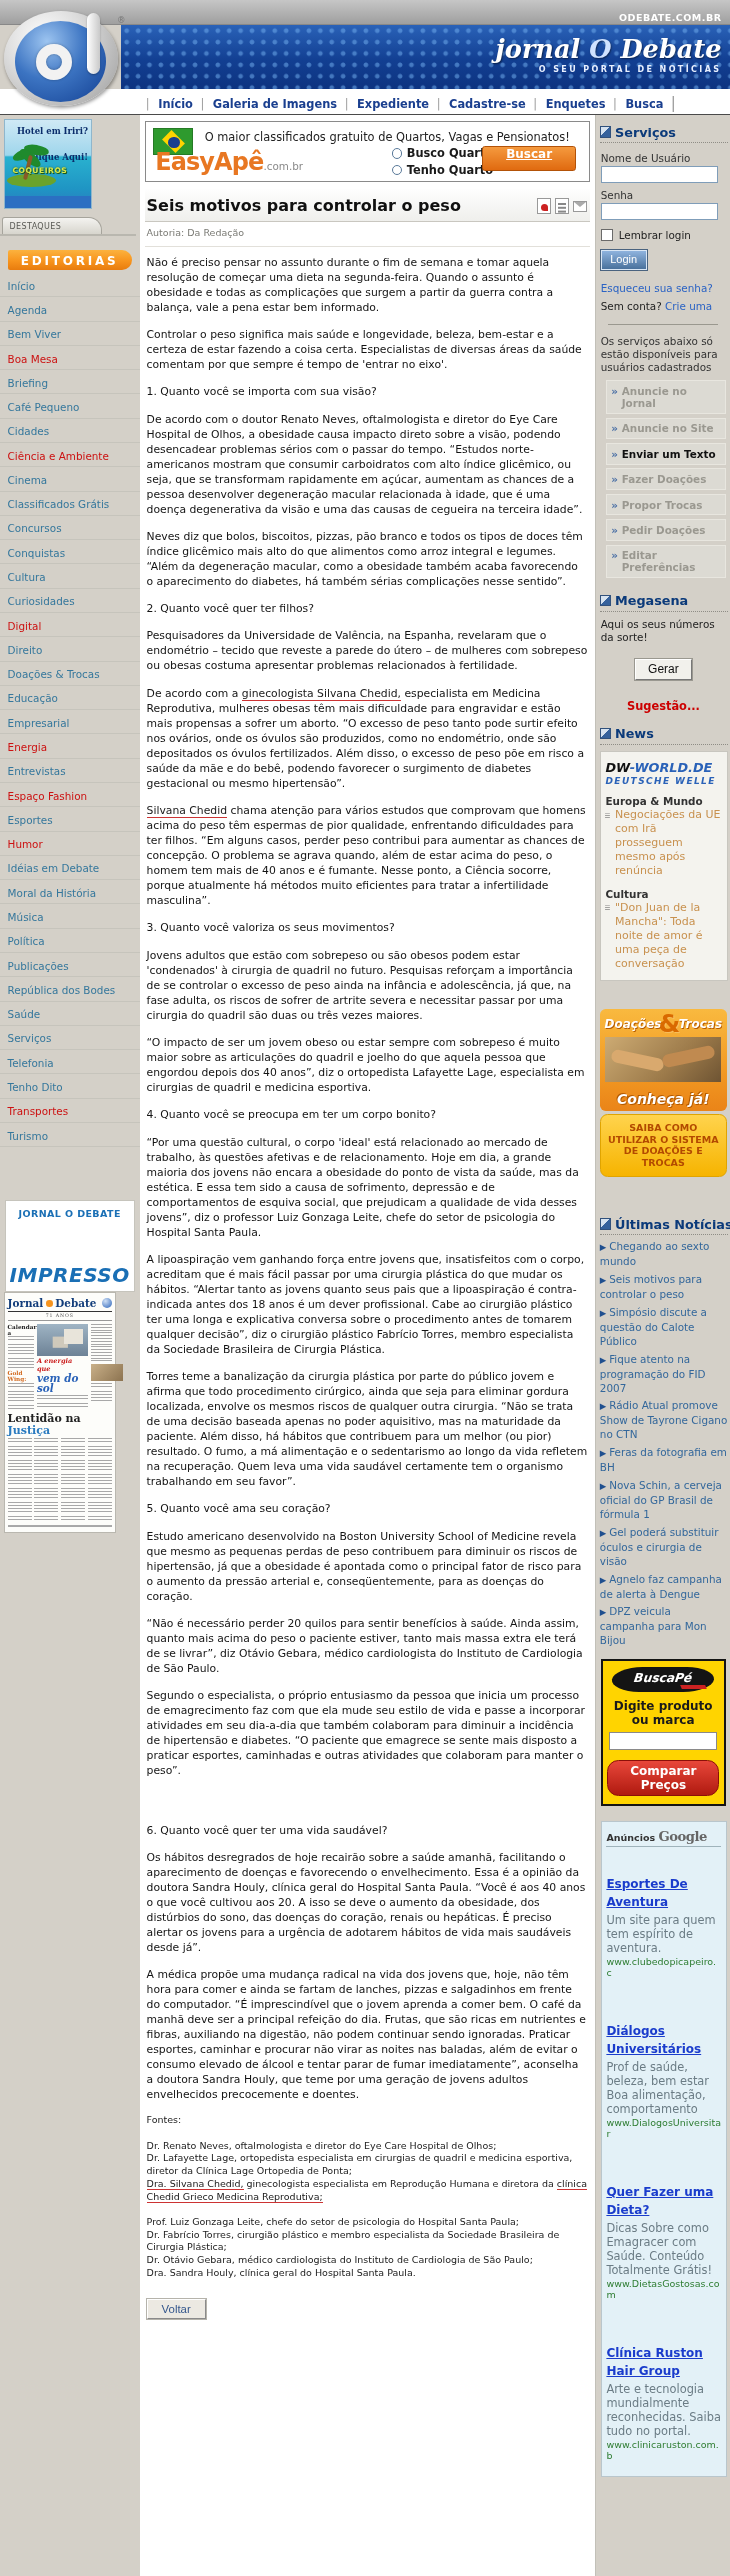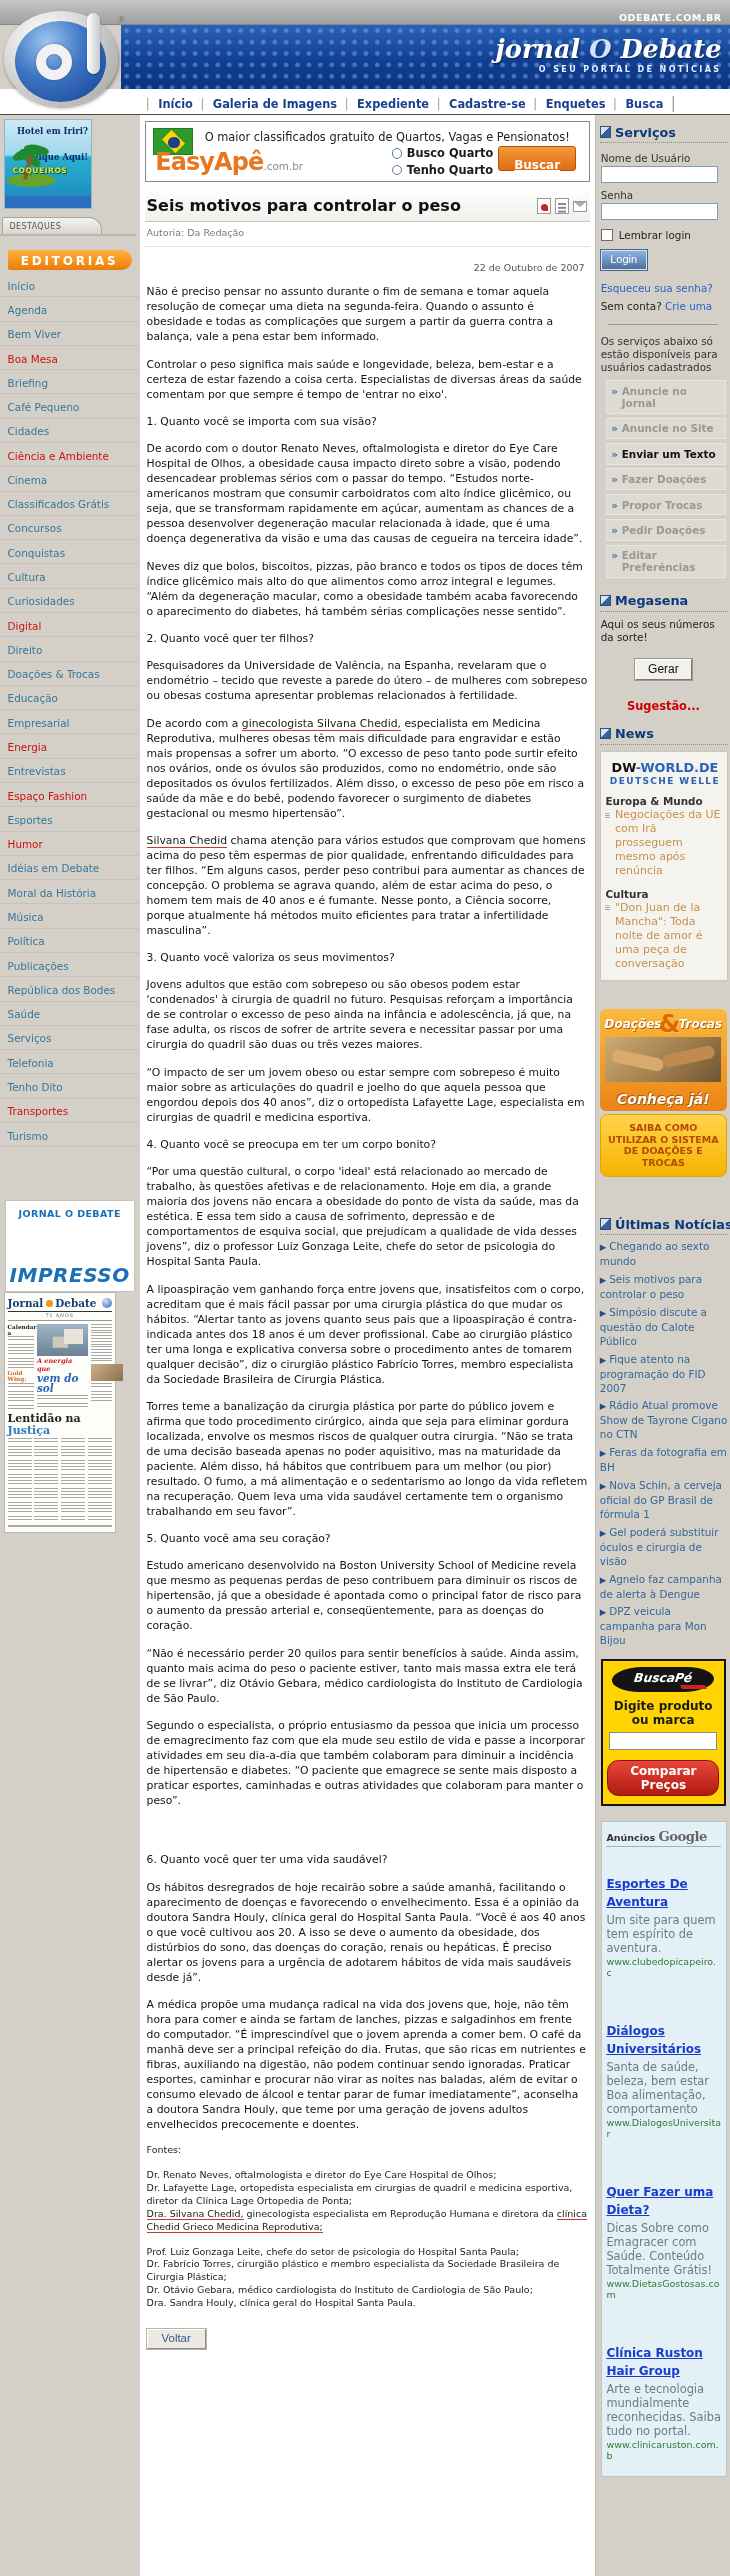--- a/index.html
+++ b/index.html
@@ -108,23 +108,23 @@
   .easyape { border:0.9px solid #8a8a8a; background:#fff; height:61px; position:relative; margin-top:2px; }
   .flag { position:absolute; left:7.6px; top:6.6px; width:40px; height:26.5px; background:#2e9a2e; border:0.9px solid #267a26; }
   .flag::before { content:""; position:absolute; left:9.5px; top:2.8px; width:19px; height:19px; background:#ffd400; transform:rotate(45deg) scale(1,.7); }
   .flag::after { content:""; position:absolute; left:14px; top:7.6px; width:11.4px; height:11.4px; border-radius:50%; background:#1a3f8f; }
   .easyape .tag { position:absolute; left:59px; top:8.5px; font-size:11.4px; color:#222; }
   .easyape .eb { position:absolute; left:9.5px; top:26.5px; font-size:24px; font-weight:bold; color:#e87722; letter-spacing:-0.9px; }
   .easyape .tld { font-size:10.4px; color:#8a8a8a; font-weight:normal; letter-spacing:0; }
   .easyape .opts { position:absolute; left:246px; top:24.6px; font-size:11.4px; font-weight:bold; color:#1a1a1a; }
   .easyape .opt { display:flex; align-items:center; gap:4.7px; margin-bottom:2.8px; cursor:pointer; }
   .radio { width:10.4px; height:10.4px; border:0.9px solid #5a7a9a; border-radius:50%; background:#fff; flex:none; }
-  .buscar { position:absolute; right:13.2px; top:24.6px; width:78px; height:24.6px; text-align:center;
+  .buscar { position:absolute; right:13.2px; top:24.6px; width:94px; height:24.6px; text-align:center;
             background:linear-gradient(#f59a3e,#e06a10); border:0.9px solid #b35208; border-radius:2.8px;
-            color:#fff; font-weight:bold; font-size:12px; padding-top:11px; text-decoration:underline; cursor:pointer; }
+            color:#fff; font-weight:bold; font-size:12px; padding-top:0; text-decoration:underline; cursor:pointer; }
 
   .title-row { margin-top:7.6px; background:linear-gradient(#fefefe,#efefec); border-bottom:0.9px solid #c9c7c0; padding:6.6px 3.8px 5.7px 1.9px; display:flex; }
   .title-row h1 { font-size:16px; color:#101010; font-weight:bold; flex:1; }
   .ticons { display:flex; gap:3.8px; align-items:flex-start; padding-top:1.9px; }
   .doc-ic { width:14px; height:16px; background:#fff; border:0.9px solid #999; position:relative; cursor:pointer; }
   .doc-ic.pdf::after { content:""; position:absolute; left:2.8px; top:4.7px; width:7.6px; height:7.6px; background:#cc2222; border-radius:50% 50% 0 50%; }
   .doc-ic.prt::after { content:""; position:absolute; left:1.9px; top:3.8px; width:8.5px; height:1.9px; background:#888; box-shadow:0 3.8px 0 #888, 0 7.6px 0 #888; }
   .doc-ic.eml { height:11.4px; margin-top:2.8px; }
   .doc-ic.eml::after { content:""; position:absolute; left:0; top:0; border-left:6.6px solid rgba(0,0,0,0); border-right:6.6px solid rgba(0,0,0,0); border-top:5.7px solid #aaa; }
 
@@ -162,21 +162,21 @@
   .svc-btn .arr { color:#4a6fa5; }
   .svc-btn .lbl.disabled { color:#9a9890; }
   .svc-btn .lbl.enabled { color:#111; }
 
   .mega-txt { font-size:10.4px; color:#222; line-height:13.2px; }
   .gerar { display:block; margin:15px auto 3.8px; padding:1.9px 12.3px 2.8px; font-size:12px; color:#111;
            background:#f2f1ec; border:0.9px solid; border-color:#fff #777 #777 #fff; outline:0.9px solid #9a9890; cursor:pointer; }
   .sugestao { color:#cc0000; font-weight:bold; font-size:11.4px; text-align:center; margin:19px 0 13.2px; cursor:pointer; }
 
   .news-panel { border:0.9px solid #c8c6bf; background:#f4f3ee; padding:7.6px 2.8px 9.5px 4.7px; margin:6.6px 1.9px 0 3.8px; }
-  .dw { text-align:center; }
+  .dw { text-align:left;font-style:italic; }
   .dw .a { color:#111; font-weight:bold; font-size:12.8px; }
   .dw .b { color:#2a62b8; font-weight:bold; font-size:12.8px; }
   .dw .c { color:#2a62b8; font-weight:bold; font-size:9px; letter-spacing:1.4px; margin-top:0.9px; }
   .news-cat { font-weight:bold; font-size:10.4px; color:#333; margin:9.5px 0 0.9px; }
   .news-link { display:block; font-size:11px; line-height:14px; color:#c8914f; text-decoration:none; margin-left:9.5px; position:relative; cursor:pointer; }
   .news-link::before { content:"\2630"; position:absolute; left:-10.4px; top:0.9px; font-size:6.6px; color:#8a8a8a; }
 
   .dt-banner { width:127px; margin:28px 1.9px 0 3.8px; border-radius:5.7px; overflow:hidden;
                background:linear-gradient(180deg,#f9b93f 0%,#f29a23 60%,#ea8418 100%); position:relative; height:102px; }
   .dt-top { position:relative; padding:5.7px 5.7px 0; height:24.6px; }
@@ -405,21 +405,20 @@
       <div class="title-row">
         <h1>Seis motivos para controlar o peso</h1>
         <span class="ticons">
           <span class="doc-ic pdf"></span>
           <span class="doc-ic prt"></span>
           <span class="doc-ic eml"></span>
         </span>
       </div>
 
       <div class="author-row">Autoria: Da Redação</div>
-      <div class="date-row">22 de Outubro de 2007</div>
 
       <div class="body-txt">
         <p>Não é preciso pensar no assunto durante o fim de semana e tomar aquela resolução de começar uma dieta na segunda-feira. Quando o assunto é obesidade e todas as complicações que surgem a partir da guerra contra a balança, vale a pena estar bem informado.</p>
         <p>Controlar o peso significa mais saúde e longevidade, beleza, bem-estar e a certeza de estar fazendo a coisa certa. Especialistas de diversas áreas da saúde comentam por que sempre é tempo de 'entrar no eixo'.</p>
         <p>1. Quanto você se importa com sua visão?</p>
         <p>De acordo com o doutor Renato Neves, oftalmologista e diretor do Eye Care Hospital de Olhos, a obesidade causa impacto direto sobre a visão, podendo desencadear problemas sérios com o passar do tempo. “Estudos norte-americanos mostram que consumir carboidratos com alto índice glicêmico, ou seja, que se transformam rapidamente em açúcar, aumentam as chances de a pessoa desenvolver degeneração macular relacionada à idade, que é uma doença degenerativa da visão e uma das causas de cegueira na terceira idade”.</p>
         <p>Neves diz que bolos, biscoitos, pizzas, pão branco e todos os tipos de doces têm índice glicêmico mais alto do que alimentos como arroz integral e legumes. “Além da degeneração macular, como a obesidade também acaba favorecendo o aparecimento do diabetes, há também sérias complicações nesse sentido”.</p>
         <p>2. Quanto você quer ter filhos?</p>
         <p>Pesquisadores da Universidade de Valência, na Espanha, revelaram que o endométrio – tecido que reveste a parede do útero – de mulheres com sobrepeso ou obesas costuma apresentar problemas relacionados à fertilidade.</p>
         <p><span>De acordo com a </span><a class="rlink">ginecologista Silvana Chedid,</a><span> especialista em Medicina Reprodutiva, mulheres obesas têm mais dificuldade para engravidar e estão mais propensas a sofrer um aborto. “O excesso de peso tanto pode surtir efeito nos ovários, onde os óvulos são produzidos, como no endométrio, onde são depositados os óvulos fertilizados. Além disso, o excesso de peso põe em risco a saúde da mãe e do bebê, podendo favorecer o surgimento de diabetes gestacional ou mesmo hipertensão”.</span></p>
@@ -587,21 +586,21 @@
         <div>
 
             <div class="gad">
               <a class="t">Esportes De Aventura</a>
               <div class="b">Um site para quem tem espírito de aventura.</div>
               <div class="u">www.clubedopicapeiro.c</div>
             </div>
 
             <div class="gad">
               <a class="t">Diálogos Universitários</a>
-              <div class="b">Santa de saúde, beleza, bem estar Boa alimentação, comportamento</div>
+              <div class="b">Prof de saúde, beleza, bem estar Boa alimentação, comportamento</div>
               <div class="u">www.DialogosUniversitar</div>
             </div>
 
             <div class="gad">
               <a class="t">Quer Fazer uma Dieta?</a>
               <div class="b">Dicas Sobre como Emagracer com Saúde. Conteúdo Totalmente Grátis!</div>
               <div class="u">www.DietasGostosas.com</div>
             </div>
 
             <div class="gad">

